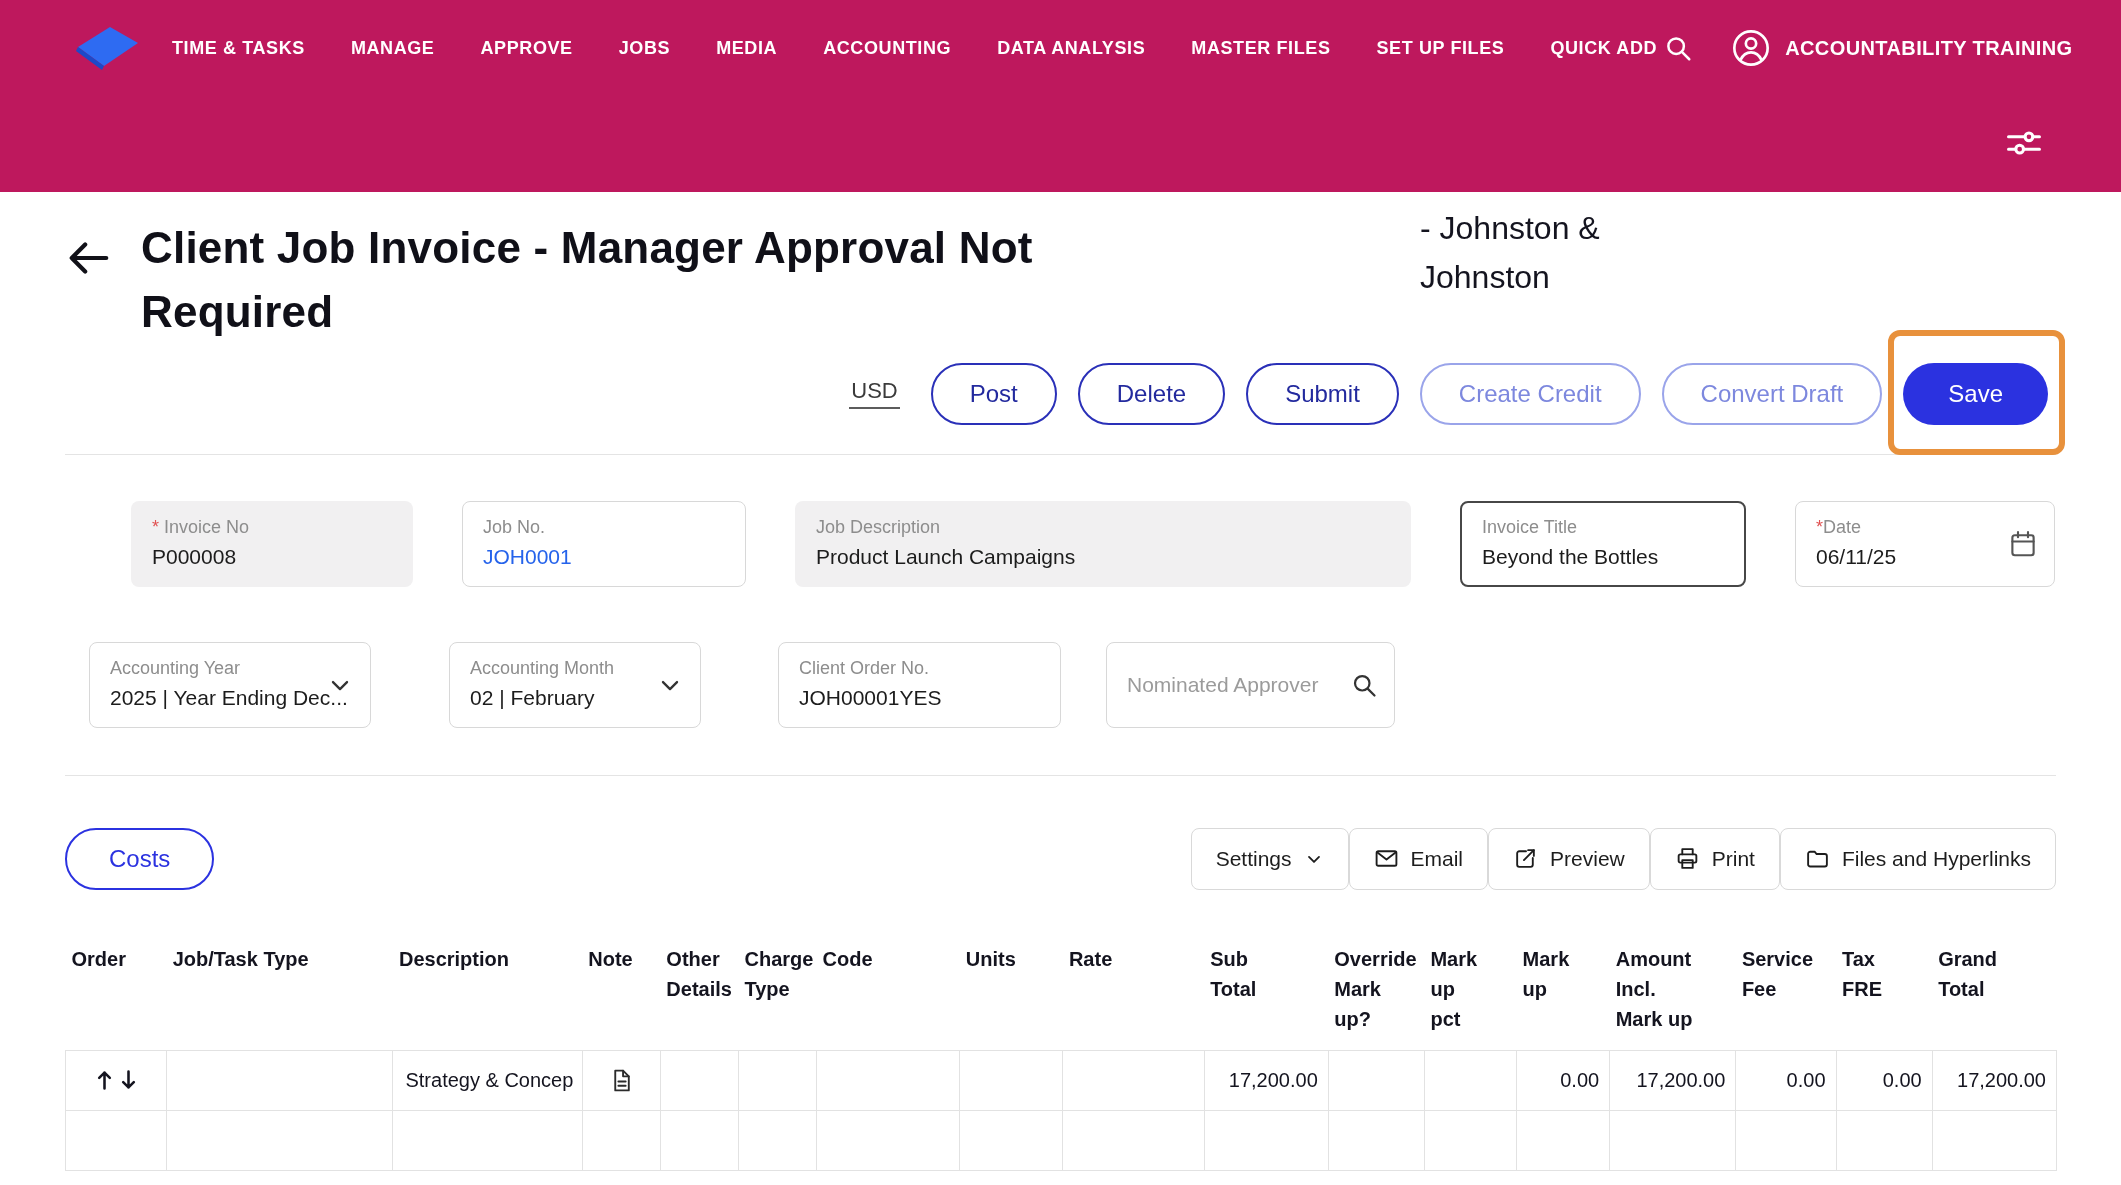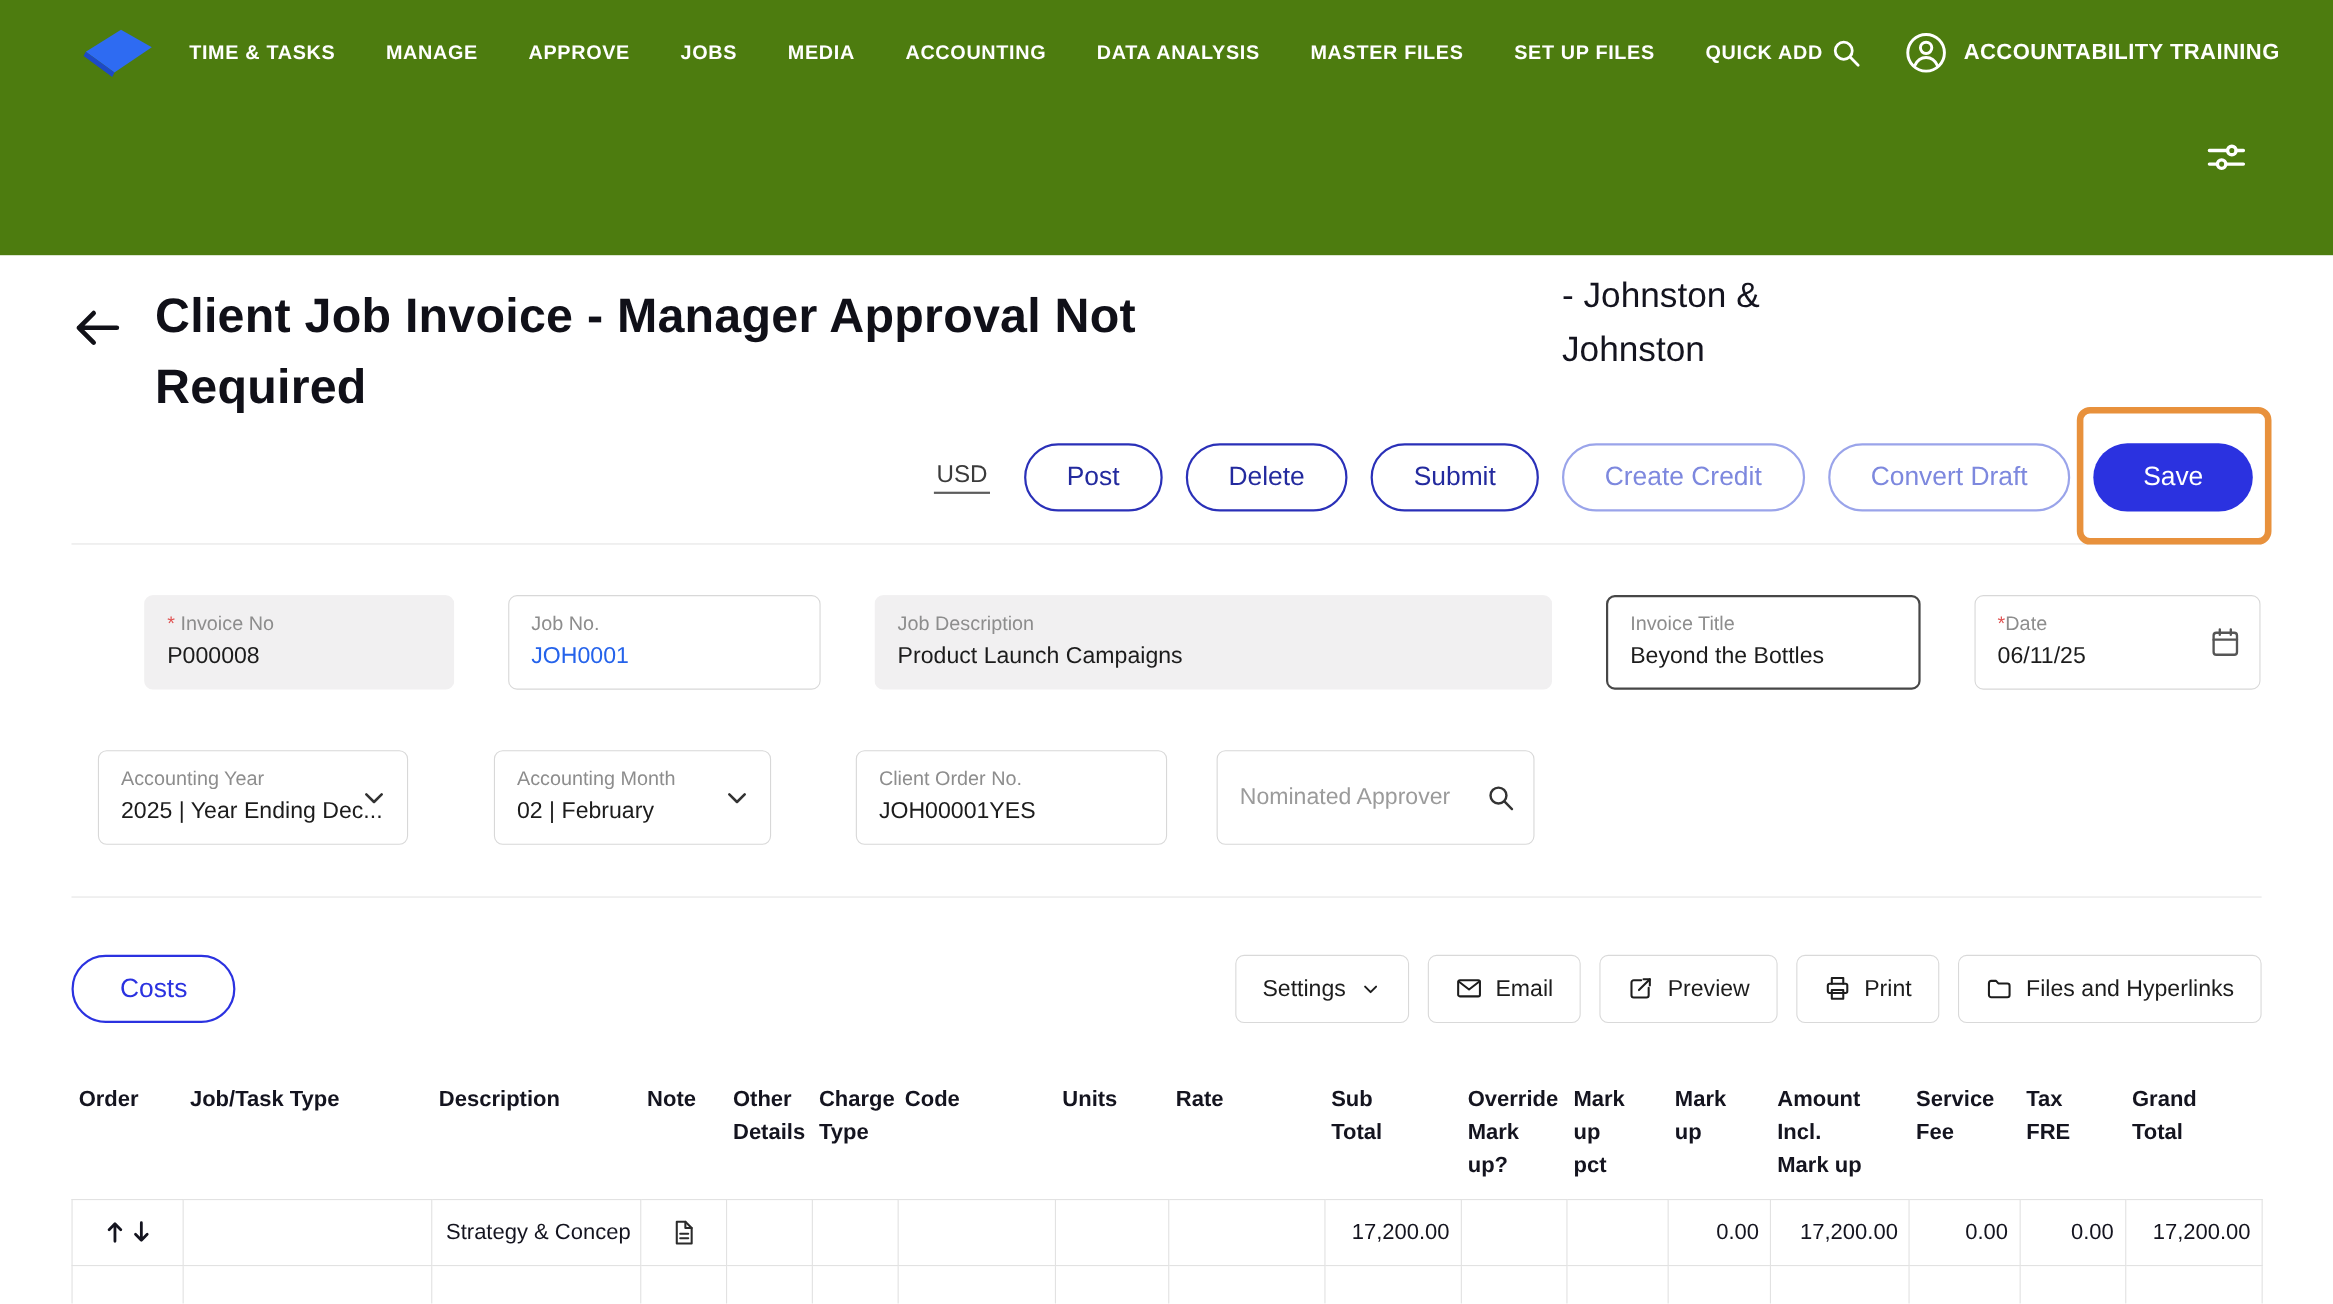--- a/index.html
+++ b/index.html
@@ -6,21 +6,21 @@
   html,body { margin:0; padding:0; }
   body {
     width:2121px; height:1185px; overflow:hidden;
     background:#ffffff; color:#14141f;
     font-family:"Liberation Sans", sans-serif;
     position:relative;
   }
   a { text-decoration:none; }
 
   
-  .topbar { height:232px; background:#4d7c0f; position:relative; }
+  .topbar { height:192px; background:#be185d; position:relative; }
   .nav-row { display:flex; align-items:center; height:96px; padding-left:72px; }
   .logo { margin-right:28px; display:flex; align-items:center; }
   .nav-items { display:flex; align-items:center; gap:46px; }
   .nav-items a { color:#ffffff; font-size:18px; font-weight:700; letter-spacing:.6px; white-space:nowrap; }
   .nav-right { display:flex; align-items:center; margin-left:auto; padding-right:80px; }
   .nav-search { margin-left:6px; display:flex; }
   .avatar { margin-left:38px; display:flex; }
   .account-name { color:#fff; font-size:20px; font-weight:700; letter-spacing:.4px; margin-left:14px; white-space:nowrap; }
   .filters-btn { position:absolute; right:78px; top:126px; display:flex; cursor:pointer; }
 
@@ -54,21 +54,21 @@
   .fvalue { font-size:21px; color:#1c1c1c; line-height:1.2; white-space:nowrap; overflow:hidden; }
   .fvalue.link { color:#2563eb; font-weight:500; }
   .req { color:#e05252; }
   .right-icon { position:absolute; right:16px; top:50%; transform:translateY(-50%); display:flex; cursor:pointer; }
   .placeholder-only { justify-content:center; }
   .fplaceholder { font-size:21px; color:#9b9b9b; white-space:nowrap; overflow:hidden; padding-right:30px; }
 
   
   .costs-row { display:flex; align-items:center; justify-content:space-between; margin:52px 65px 0 65px; }
   .costs-btn { height:62px; border:2px solid #2b32e0; color:#2b32e0; border-radius:999px; padding:0 42px; font-size:24px; font-weight:500; background:#fff; display:flex; align-items:center; cursor:pointer; font-family:inherit; }
-  .tool-group { display:flex; gap:17px; }
+  .tool-group { display:flex; gap:0; }
   .tool-btn { height:62px; border:1px solid #d9d9d9; border-radius:8px; background:#fff; display:flex; align-items:center; gap:12px; padding:0 24px; font-size:21px; font-weight:500; color:#1d1d1d; cursor:pointer; font-family:inherit; white-space:nowrap; }
 
   
   .costs-table { margin:44px 65px 0 65px; border-collapse:collapse; table-layout:fixed; width:1992px; }
   .costs-table th { font-size:20px; font-weight:700; color:#14141f; padding:10px 6px 16px; text-align:left; vertical-align:top; line-height:1.5; white-space:pre-line; }
   .costs-table td { border:1px solid #e2e2e2; height:60px; font-size:20px; color:#14141f; padding:0 12px; overflow:hidden; white-space:nowrap; }
   .costs-table td.num { text-align:right; padding-right:10px; }
   .costs-table td.center { text-align:center; }
   .group-cell { padding-left:16px; }
   .order-arrows { display:flex; align-items:center; justify-content:center; gap:7px; }

